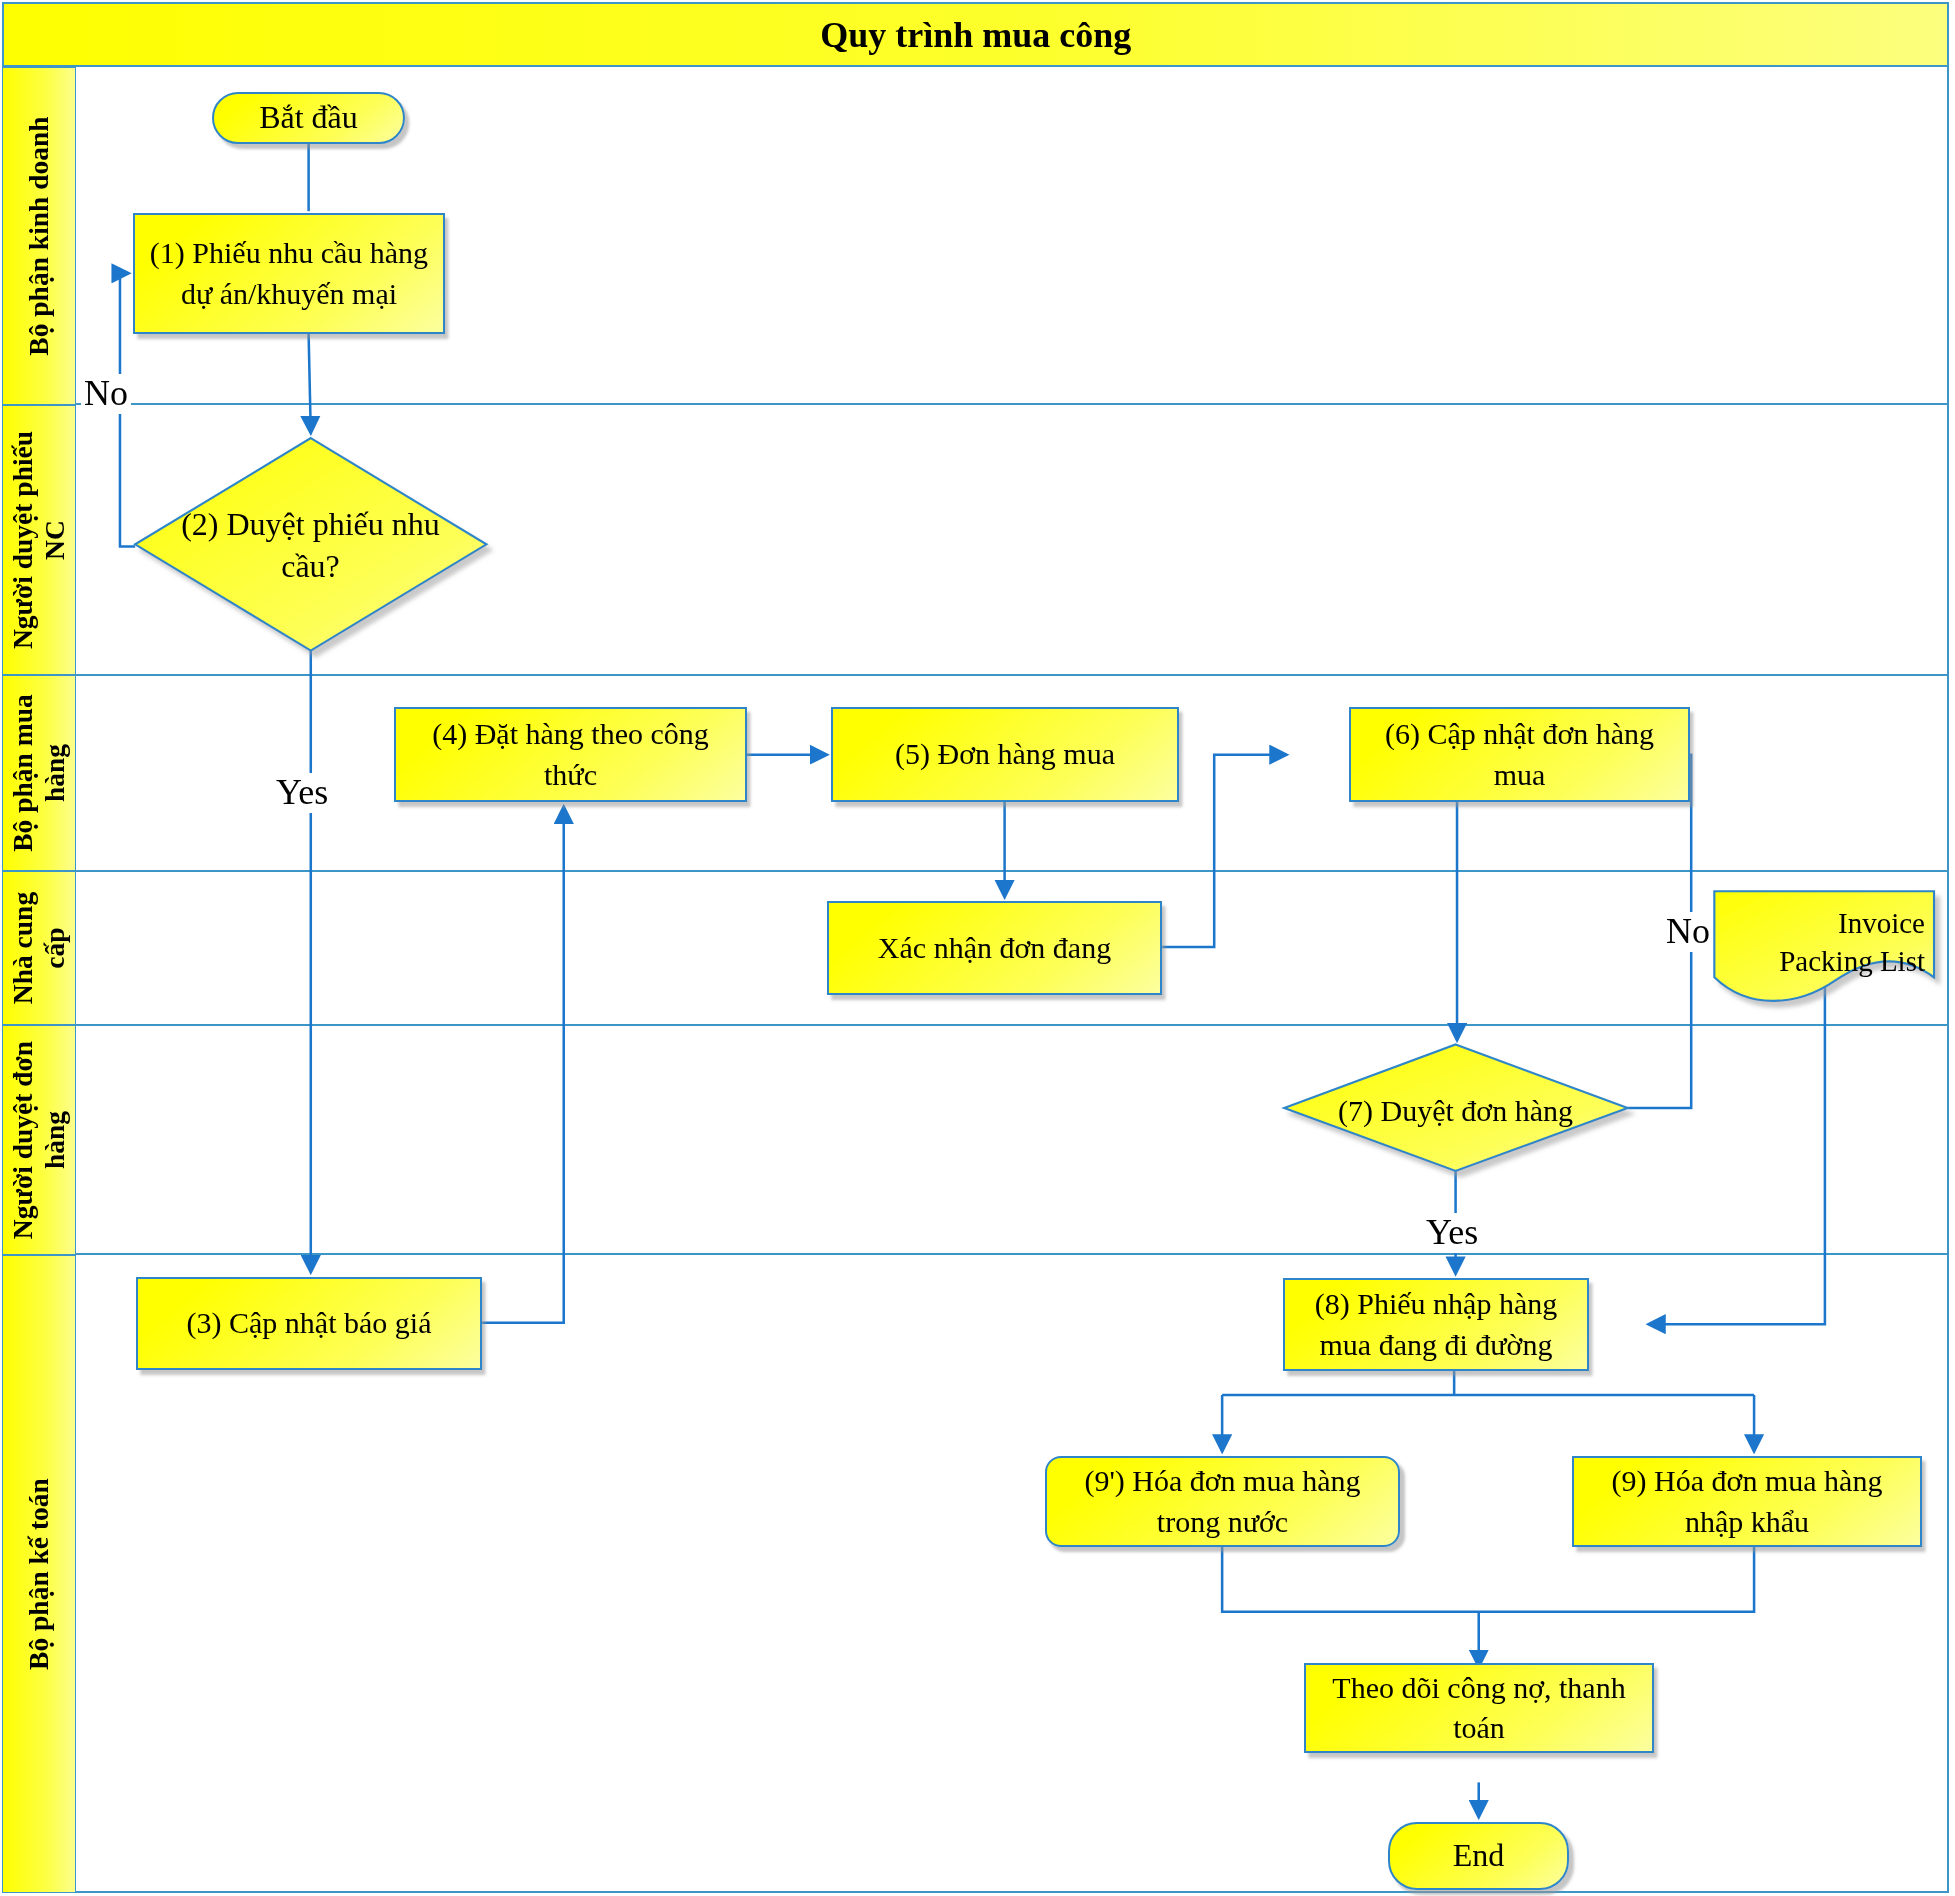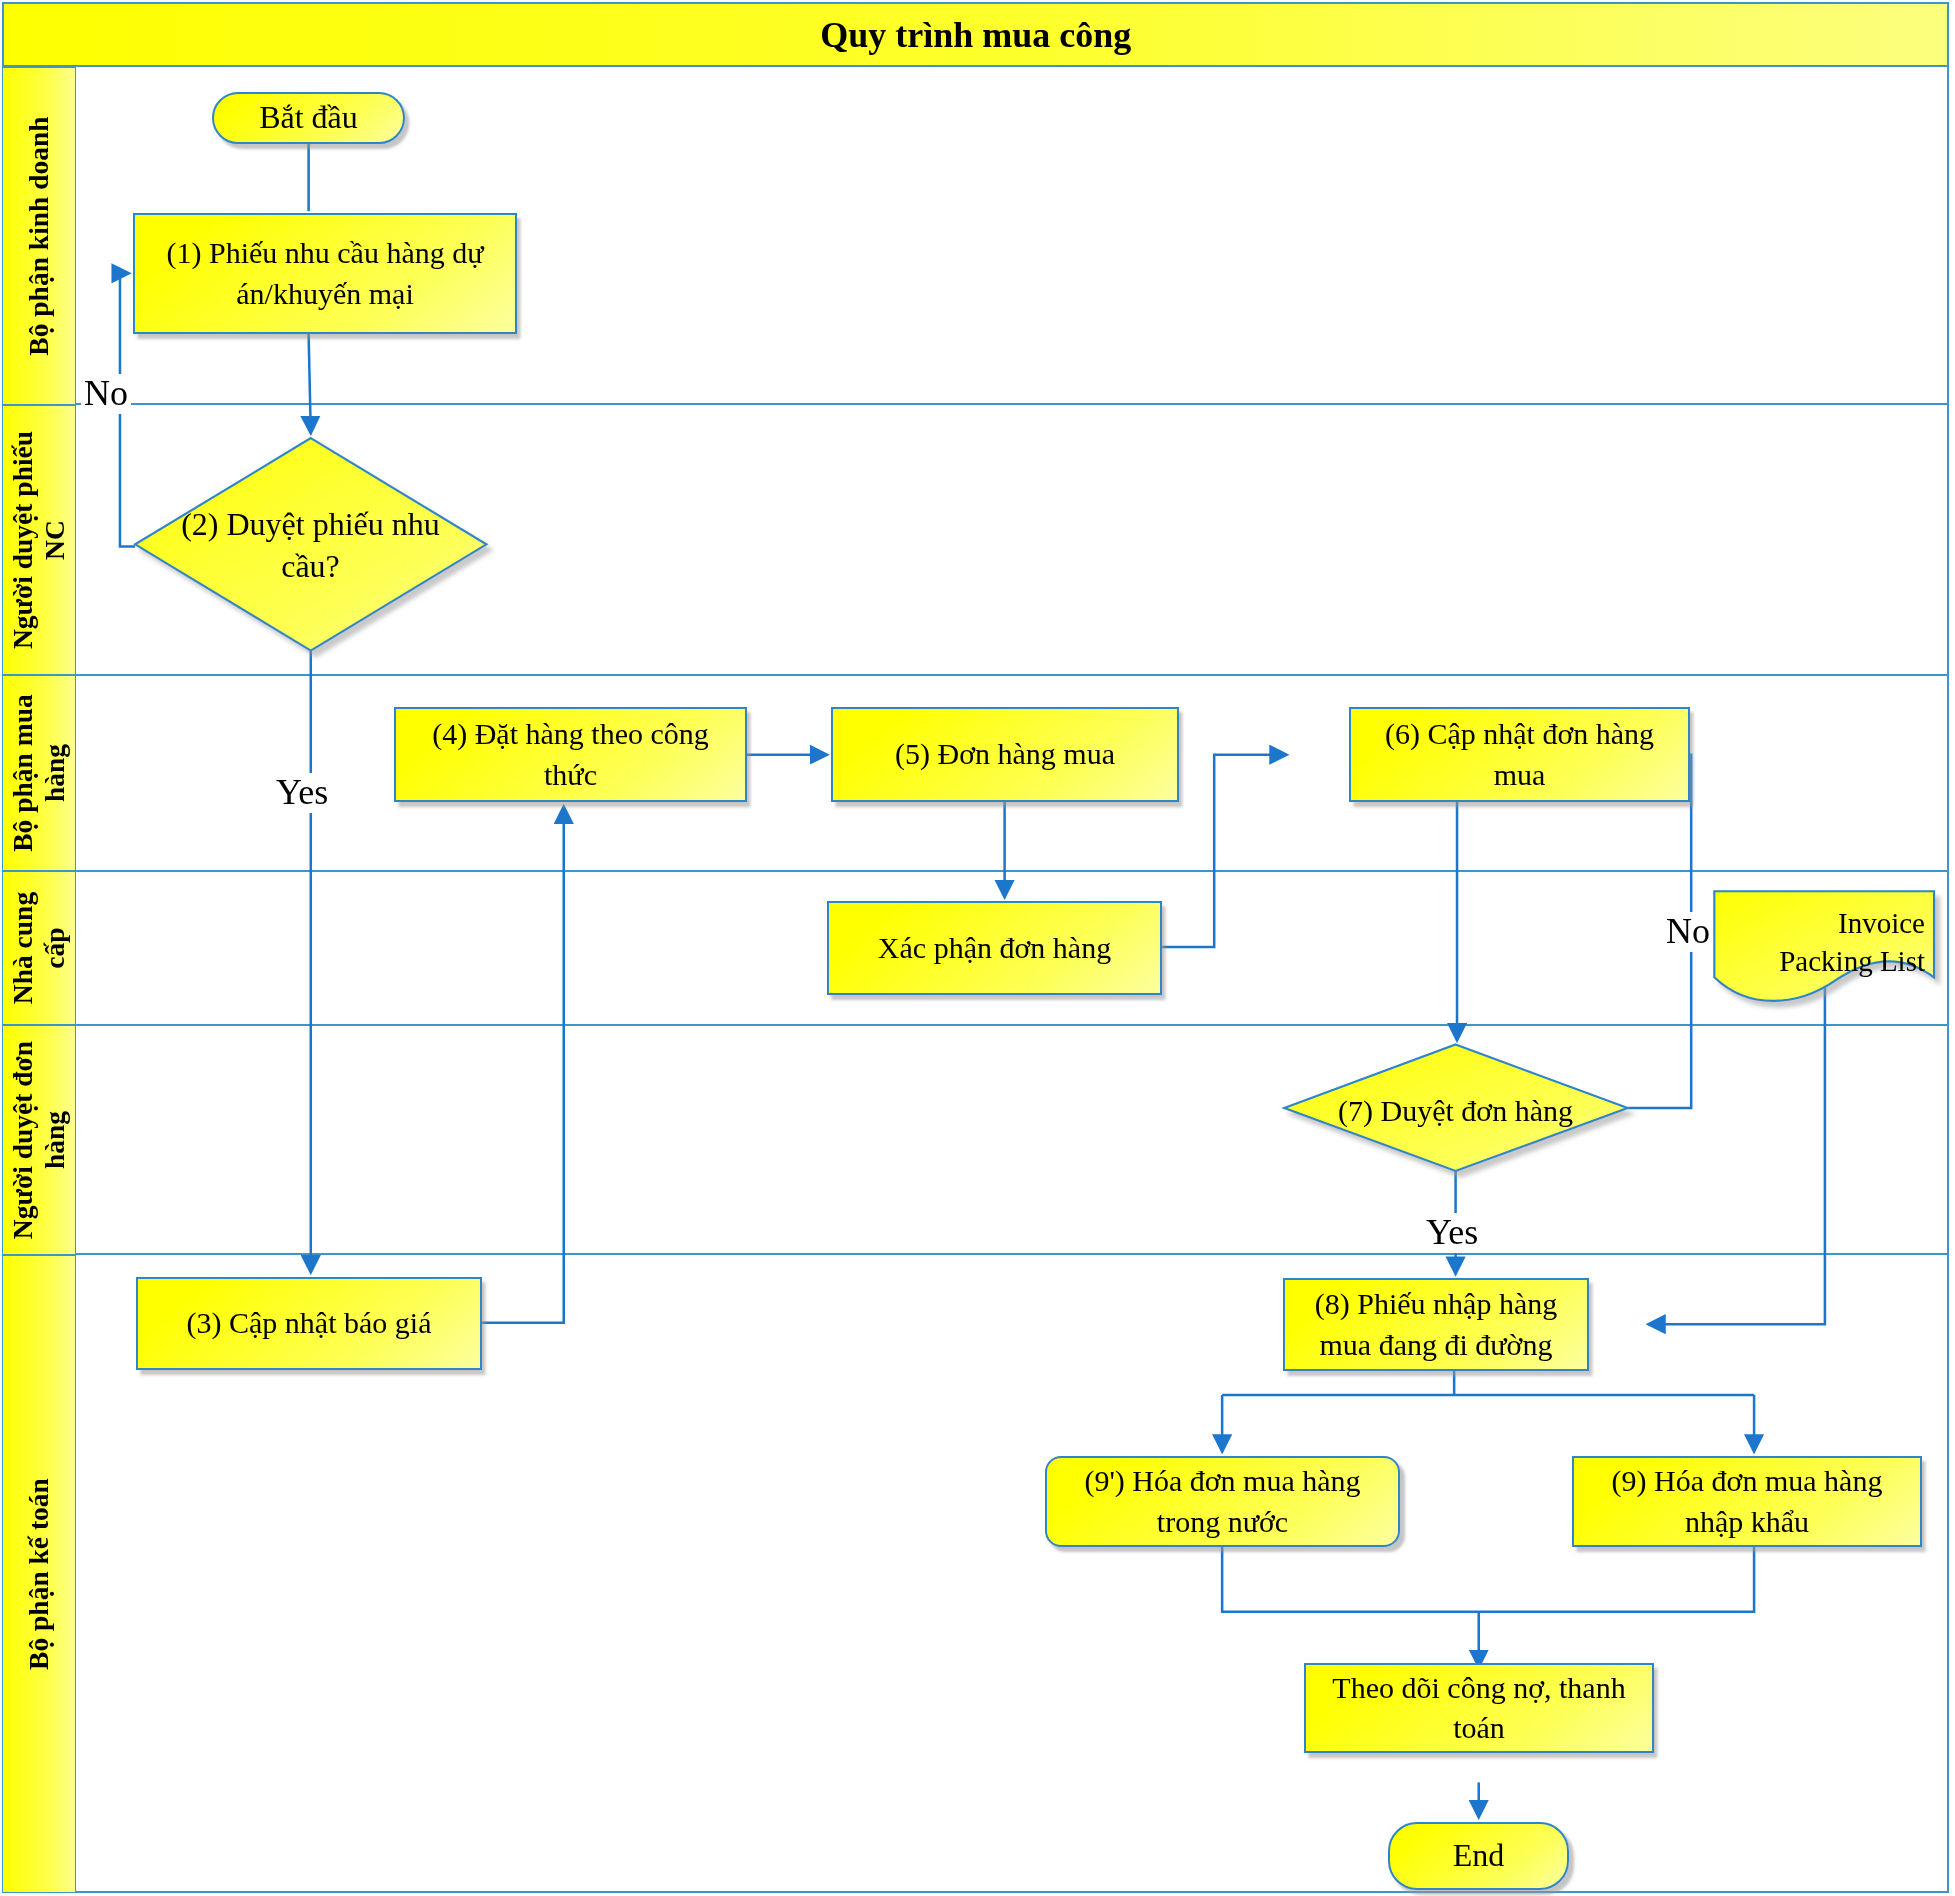--- a/index.html
+++ b/index.html
@@ -120,37 +120,37 @@
       <path d="M2046,2466 L2046,2514" marker-end="url(#arr)"></path>
     </g>
     <polygon points="430,606 673,753 430,900 187,753" fill="url(#yg)" stroke="#2e86c8" stroke-width="3" filter="url(#ds)"></polygon>
     <polygon points="2014,1445 2252,1533 2014,1620 1777,1533" fill="url(#yg)" stroke="#2e86c8" stroke-width="3" filter="url(#ds)"></polygon>
     <path d="M2372,1233 L2676,1233 L2676,1352 C2630,1318 2584,1326 2540,1356 C2488,1392 2420,1398 2372,1352 Z" fill="url(#yg)" stroke="#2e86c8" stroke-width="3" filter="url(#ds)"></path>
   </svg>
 
   <div class="node pill" style="left:212px;top:92px;width:193px;height:52px;">
     <span>Bắt đầu</span>
   </div>
-  <div class="node" style="left:133px;top:213px;width:384px;height:121px;">
+  <div class="node" style="left:133px;top:213px;width:312px;height:121px;">
     <span>(1) Phiếu nhu cầu hàng dự án/khuyến mại</span>
   </div>
   <div class="node" style="left:136px;top:1277px;width:346px;height:93px;">
     <span>(3) Cập nhật báo giá</span>
   </div>
   <div class="node" style="left:394px;top:707px;width:353px;height:95px;">
     <span>(4) Đặt hàng theo công thức</span>
   </div>
   <div class="node" style="left:831px;top:707px;width:348px;height:95px;">
     <span>(5) Đơn hàng mua</span>
   </div>
   <div class="node" style="left:1349px;top:707px;width:341px;height:95px;">
     <span>(6) Cập nhật đơn hàng mua</span>
   </div>
   <div class="node" style="left:827px;top:901px;width:335px;height:94px;">
-    <span>Xác phận đơn hàng</span>
+    <span>Xác nhận đơn đang</span>
   </div>
   <div class="node" style="left:1283px;top:1278px;width:306px;height:93px;font-size:30px;">
     <span>(8) Phiếu nhập hàng mua đang đi đường</span>
   </div>
   <div class="node" style="left:1045px;top:1456px;width:355px;height:91px;font-size:30px;border-radius:16px;">
     <span>(9') Hóa đơn mua hàng trong nước</span>
   </div>
   <div class="node" style="left:1572px;top:1456px;width:350px;height:91px;font-size:30px;">
     <span>(9) Hóa đơn mua hàng nhập khẩu</span>
   </div>

